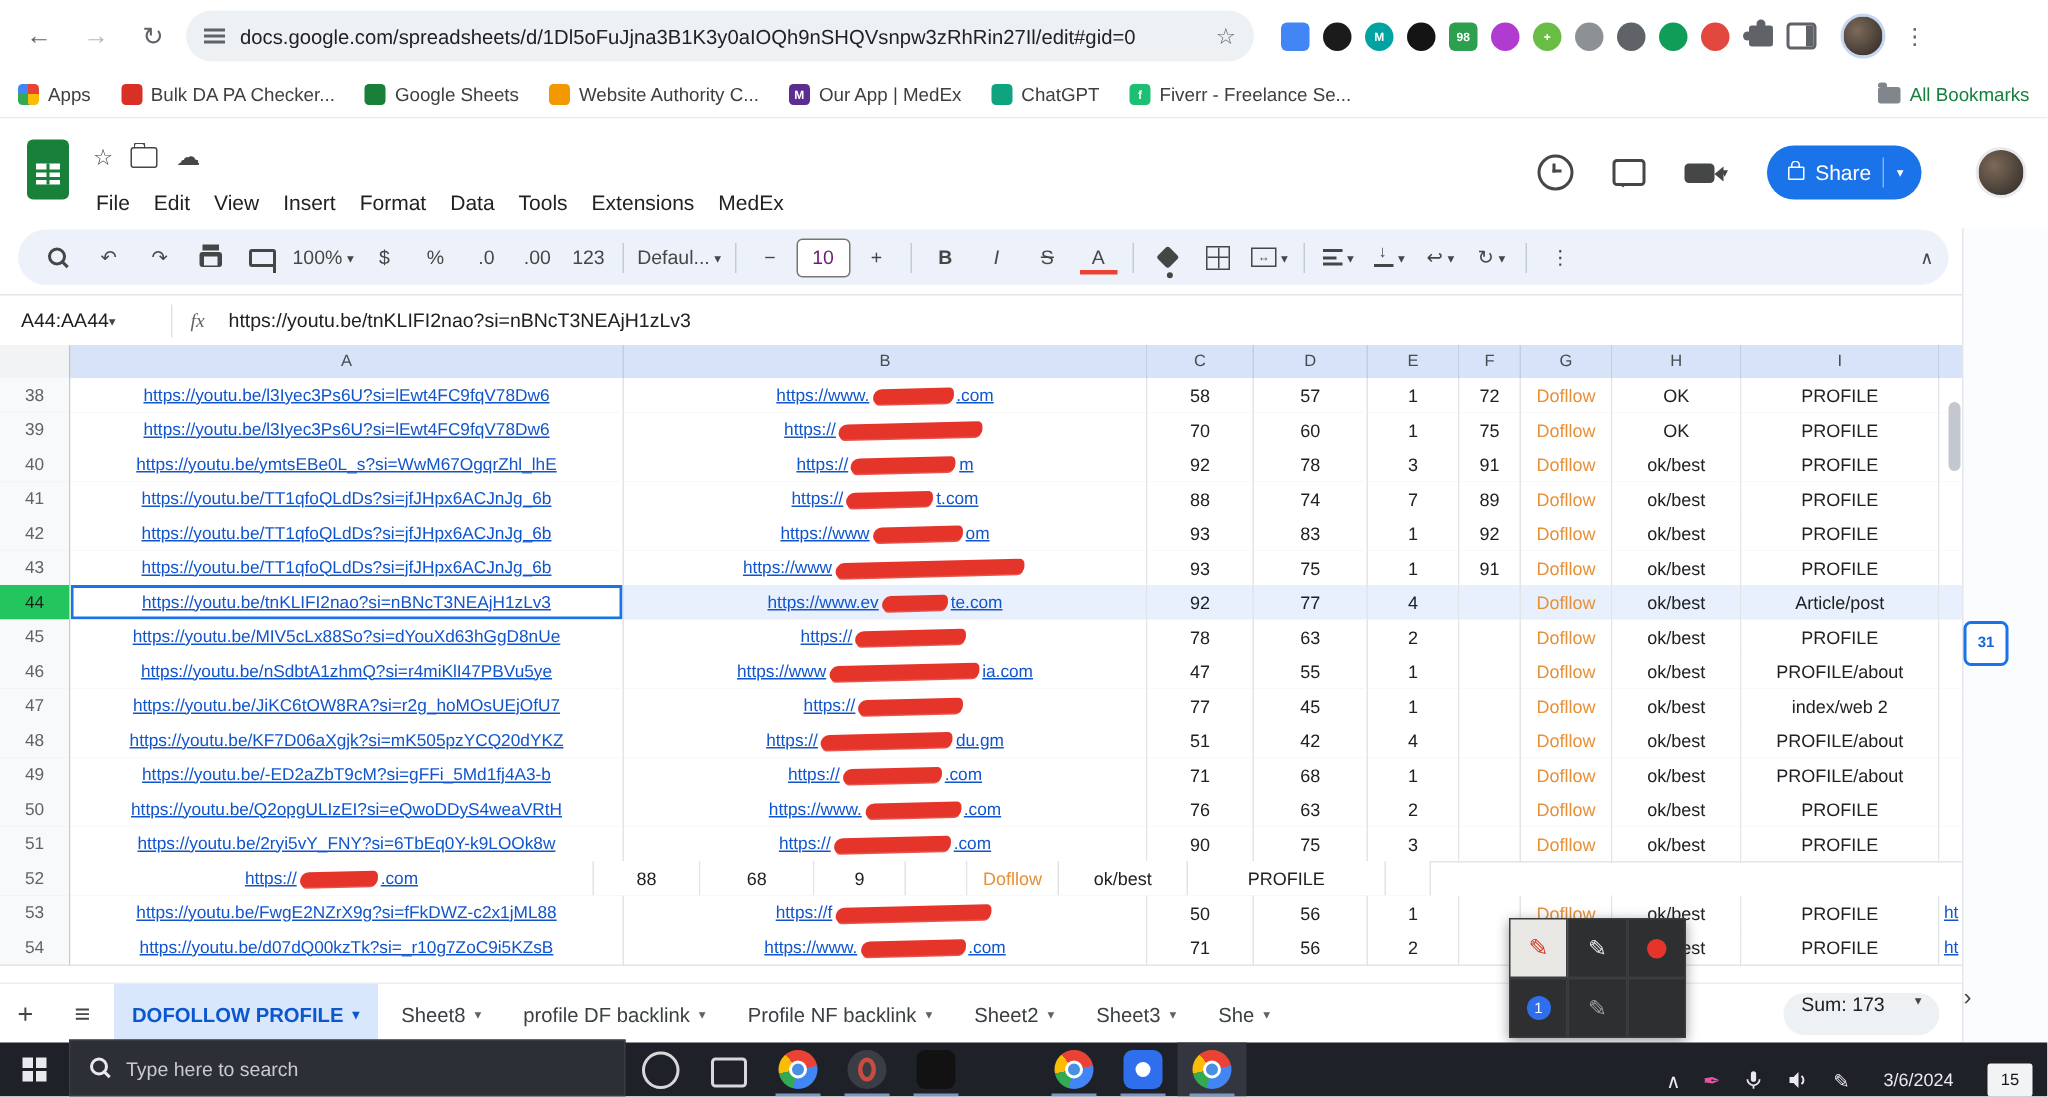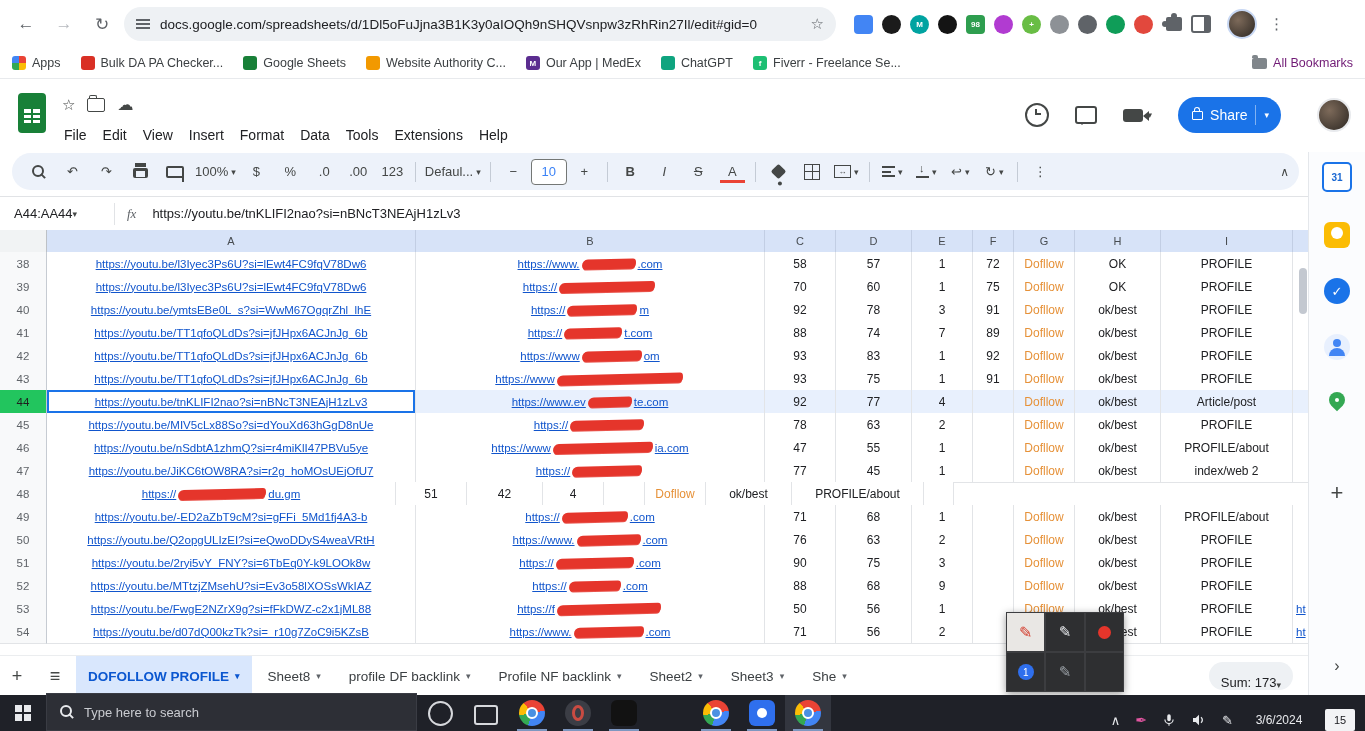--- a/index.html
+++ b/index.html
@@ -28,21 +28,21 @@
   .i-panel{width:16px;height:14px;border:2px solid #5f6368;border-radius:3px;position:relative}
   .i-panel::after{content:"";position:absolute;right:0;top:0;bottom:0;width:5px;background:#5f6368}
   .avatar{width:26px;height:26px;border-radius:50%;background:radial-gradient(circle at 35% 35%,#7d6a5a,#2c2722);border:2px solid #c7d7f3;margin-left:10px}
   .dots{color:#5f6368;font-size:15px;margin-left:6px}
 
   
   #bookmarks{position:absolute;top:48px;left:0;right:0;height:30px;background:#fff;border-bottom:1px solid #e8eaed;display:flex;align-items:center;padding:0 12px;gap:20px}
   .bm{display:flex;align-items:flex-start;gap:6px;font-size:12.5px;color:#3c4043;white-space:nowrap}
   .fav{width:14px;height:14px;border-radius:3px;color:#fff;font-size:8px;font-weight:bold;display:flex;align-items:center;justify-content:center}
   .fav.apps{background:conic-gradient(#ea4335 0 25%,#fbbc05 0 50%,#34a853 0 75%,#4285f4 0 100%);border-radius:3px}
-  .bm-right{margin-left:auto;display:flex;align-items:center;gap:6px;font-size:12.5px;color:#701a75}
+  .bm-right{margin-left:auto;display:flex;align-items:center;gap:6px;font-size:12.5px;color:#15803d}
   .i-folder{width:15px;height:11px;background:#80868b;border-radius:2px;position:relative}
   .i-folder::before{content:"";position:absolute;top:-3px;left:0;width:6px;height:3px;background:#80868b;border-radius:2px 2px 0 0}
 
   
   #sheets-header{position:absolute;top:79px;left:0;right:0;height:73px;background:#fff}
   .logo{position:absolute;left:16px;top:12px;width:32px;height:44px}
   .title-row{position:absolute;left:62px;top:16px;display:flex;align-items:center;gap:12px}
   .doc-title{font-size:18px;color:#1f1f1f}
   .t-ic{color:#444746;font-size:15px}
   .i-movefolder{width:16px;height:12px;border:1.6px solid #444746;border-radius:2px;position:relative}
@@ -73,21 +73,21 @@
   .tbtn b{font-weight:bold}
   .tsep{width:1px;height:20px;background:#c4cbd5;margin:0 5px;flex:0 0 auto}
   .i-search{position:relative;width:16px;height:16px}
   .i-search::before{content:"";position:absolute;width:8px;height:8px;border:2px solid #444746;border-radius:50%;left:1px;top:1px}
   .i-search::after{content:"";position:absolute;width:6px;height:2px;background:#444746;transform:rotate(45deg);left:9px;top:11px}
   .i-print{width:15px;height:10px;background:#444746;border-radius:2px;position:relative;margin-top:3px}
   .i-print::before{content:"";position:absolute;top:-5px;left:2px;width:11px;height:4px;background:#444746}
   .i-print::after{content:"";position:absolute;top:3px;left:3px;width:9px;height:6px;background:#edf2fa}
   .i-paint{width:14px;height:8px;border:2px solid #444746;border-radius:2px;position:relative}
   .i-paint::after{content:"";position:absolute;right:-2px;top:8px;width:2px;height:6px;background:#444746}
-  .sizebox{width:34px;height:24px;background:#fff;border:1px solid #747775;border-radius:4px;font-size:13px;color:#3b82f6;display:flex;align-items:center;justify-content:center}
+  .sizebox{width:34px;height:24px;background:#fff;border:1px solid #747775;border-radius:4px;font-size:13px;color:#701a75;display:flex;align-items:center;justify-content:center}
   .strike{text-decoration:line-through}
   .colorA{position:relative}
   .colorA::after{content:"";position:absolute;left:4px;bottom:2px;right:4px;height:3px;background:#ea4335}
   .i-bucket{width:11px;height:11px;background:#444746;transform:rotate(45deg);border-radius:2px;position:relative}
   .i-bucket::after{content:"";position:absolute;right:-6px;bottom:-4px;width:4px;height:4px;border-radius:50%;background:#444746;transform:rotate(-45deg)}
   .i-borders{width:14px;height:14px;border:1.6px solid #444746;background:
       linear-gradient(#444746,#444746) 50% 0/1.4px 100% no-repeat,
       linear-gradient(#444746,#444746) 0 50%/100% 1.4px no-repeat}
   .i-merge{width:15px;height:11px;border:1.6px solid #444746;position:relative;font-size:8px;color:#444746;display:flex;align-items:center;justify-content:center}
   .i-align{width:13px;height:11px;background:
@@ -124,24 +124,24 @@
   .grow.sel .c-a{background:#fff;box-shadow:inset 0 0 0 2px #1a73e8}
   .vthumb{position:absolute;right:2px;top:38px;width:8px;height:46px;border-radius:4px;background:#c3c8d0}
 
   
   #tabbar{position:absolute;top:655px;left:0;width:1309px;height:40px;background:#fff;display:flex;align-items:center;gap:4px;border-top:1px solid #ebedef}
   .tb-ic{color:#444746;font-size:18px;width:34px;height:34px}
   .sheet-tab{display:flex;align-items:center;gap:6px;font-size:13.5px;color:#3c4043;padding:0 12px;height:40px;white-space:nowrap}
   .sheet-tab .caret{color:#5f6368}
   .sheet-tab.active{background:#d9e7fd;color:#0b57d0;font-weight:bold;border-radius:0}
   .sheet-tab.active .caret{color:#0b57d0}
-  .sum-pill{position:absolute;right:16px;top:6px;height:28px;border-radius:14px;background:#eef1f4;display:flex;align-items:flex-end;gap:0;padding:0 12px;font-size:13px;color:#202124}
-
-  
-  #rail{position:absolute;top:152px;right:0;width:56px;bottom:36px;background:#fbfcfe;border-left:1px solid #e4e7eb;display:flex;flex-direction:column;align-items:center;padding-top:10px;gap:30px}
+  .sum-pill{position:absolute;right:16px;top:6px;height:28px;border-radius:14px;background:#eef1f4;display:flex;align-items:flex-start;gap:20px;padding:0 12px;font-size:13px;color:#202124}
+
+  
+  #rail{position:absolute;top:152px;right:0;width:56px;bottom:36px;background:#fbfcfe;border-left:1px solid #e4e7eb;display:flex;flex-direction:row;align-items:center;padding-top:10px;gap:30px}
   .rail-ic{width:26px;height:26px;flex:0 0 auto}
   .rail-ic.calendar{background:#fff;border:2px solid #1a73e8;border-radius:5px;color:#1967d2;font-size:10px;font-weight:bold;display:flex;align-items:center;justify-content:center}
   .rail-ic.keep{background:#fbbc04;border-radius:6px;position:relative}
   .rail-ic.keep::after{content:"";position:absolute;left:7px;top:5px;width:12px;height:12px;border-radius:50%;background:#fff}
   .rail-ic.tasks{background:#1a73e8;border-radius:50%;color:#fff;font-size:13px;display:flex;align-items:center;justify-content:center}
   .rail-ic.contacts{background:#e8f0fe;border-radius:50%;position:relative}
   .rail-ic.contacts::before{content:"";position:absolute;left:9px;top:5px;width:8px;height:8px;border-radius:50%;background:#4285f4}
   .rail-ic.contacts::after{content:"";position:absolute;left:5px;top:14px;width:16px;height:8px;border-radius:8px 8px 0 0;background:#4285f4}
   .rail-ic.maps{position:relative}
   .rail-ic.maps::before{content:"";position:absolute;left:5px;top:2px;width:16px;height:16px;border-radius:50% 50% 50% 0;transform:rotate(-45deg);background:#34a853}
@@ -268,21 +268,21 @@
   </div>
   <div class="menu-row">
     <span class="menu-item">File</span>
       <span class="menu-item">Edit</span>
       <span class="menu-item">View</span>
       <span class="menu-item">Insert</span>
       <span class="menu-item">Format</span>
       <span class="menu-item">Data</span>
       <span class="menu-item">Tools</span>
       <span class="menu-item">Extensions</span>
-      <span class="menu-item">Help</span>
+      <span class="menu-item">MedEx</span>
   </div>
   <div class="hdr-right">
     <span class="i-clock"></span>
     <span class="i-comment"></span>
     <span class="fx" style="gap:5px">
       <span class="i-cam"></span>
       <span class="caret">▾</span>
     </span>
     <div class="share">
       <span class="lock"></span>
@@ -595,20 +595,23 @@
       <div class="cell c-f"></div>
       <div class="cell c-g dof">Dofllow</div>
       <div class="cell c-h">ok/best</div>
       <div class="cell c-i">index/web 2</div>
       <div class="cell c-j">
         <span class="link"></span>
       </div>
     </div>
     <div class="grow">
       <div class="cell rowhead">48</div>
+      <div class="cell c-a">
+        <span class="link">https://youtu.be/KF7D06aXgjk?si=mK505pzYCQ20dYKZ</span>
+      </div>
       <div class="cell c-b">
         <span class="link">https://</span>
         <span class="scribble" style="width: 88px;"></span>
         <span class="link">du.gm</span>
       </div>
       <div class="cell c-c">51</div>
       <div class="cell c-d">42</div>
       <div class="cell c-e">4</div>
       <div class="cell c-f"></div>
       <div class="cell c-g dof">Dofllow</div>
@@ -676,23 +679,20 @@
       <div class="cell c-f"></div>
       <div class="cell c-g dof">Dofllow</div>
       <div class="cell c-h">ok/best</div>
       <div class="cell c-i">PROFILE</div>
       <div class="cell c-j">
         <span class="link"></span>
       </div>
     </div>
     <div class="grow">
       <div class="cell rowhead">52</div>
-      <div class="cell c-a">
-        <span class="link">https://youtu.be/MTtzjZMsehU?si=Ev3o58lXOSsWkIAZ</span>
-      </div>
       <div class="cell c-b">
         <span class="link">https://</span>
         <span class="scribble" style="width: 52px;"></span>
         <span class="link">.com</span>
       </div>
       <div class="cell c-c">88</div>
       <div class="cell c-d">68</div>
       <div class="cell c-e">9</div>
       <div class="cell c-f"></div>
       <div class="cell c-g dof">Dofllow</div>

